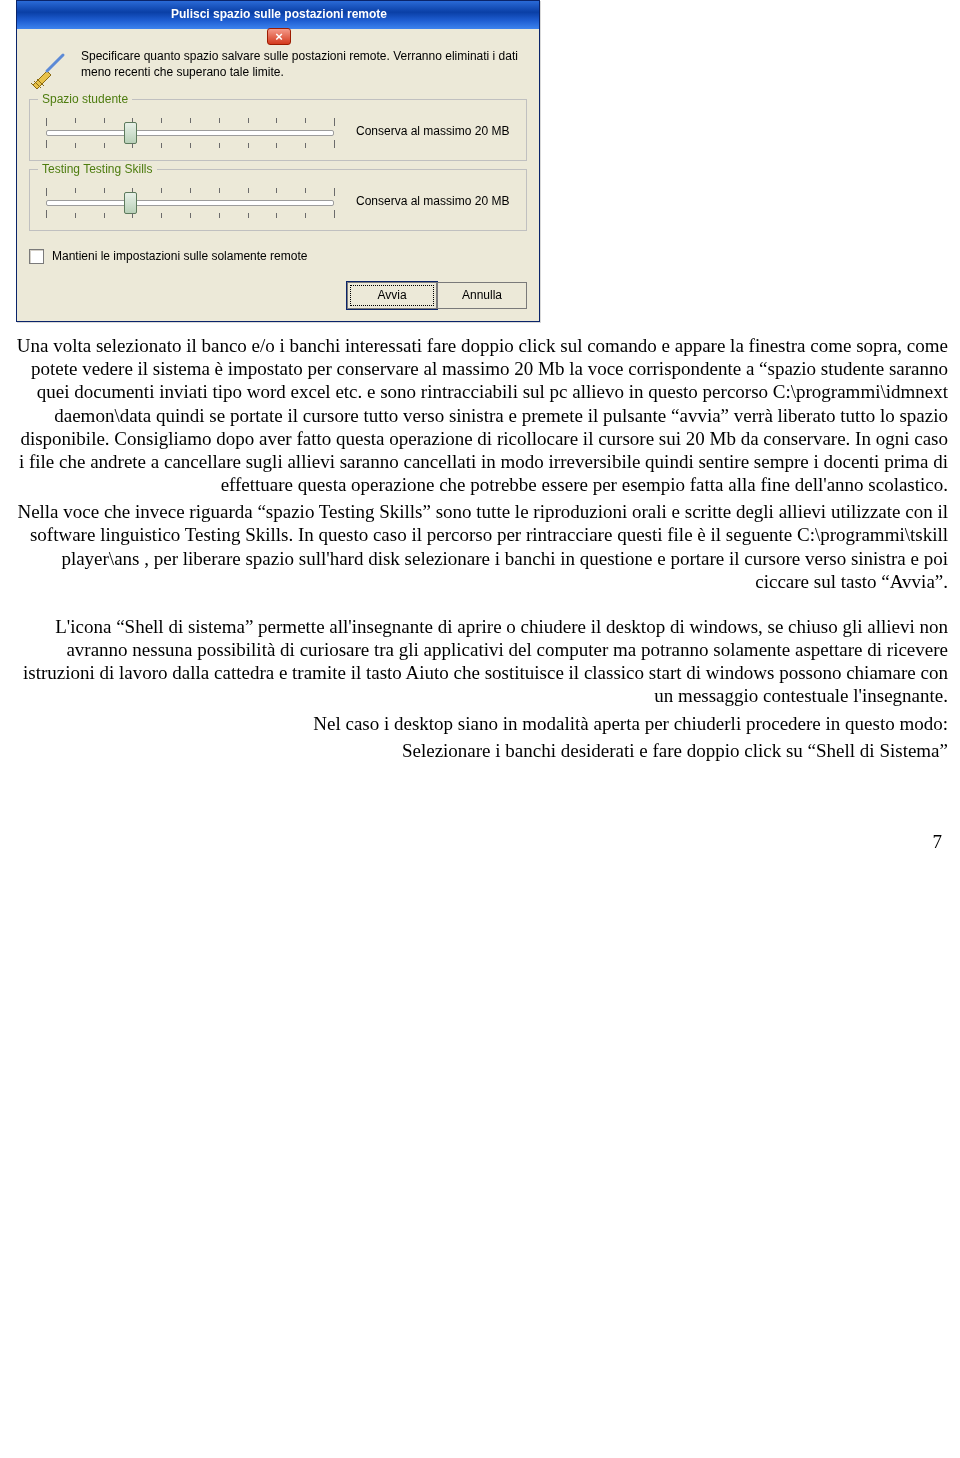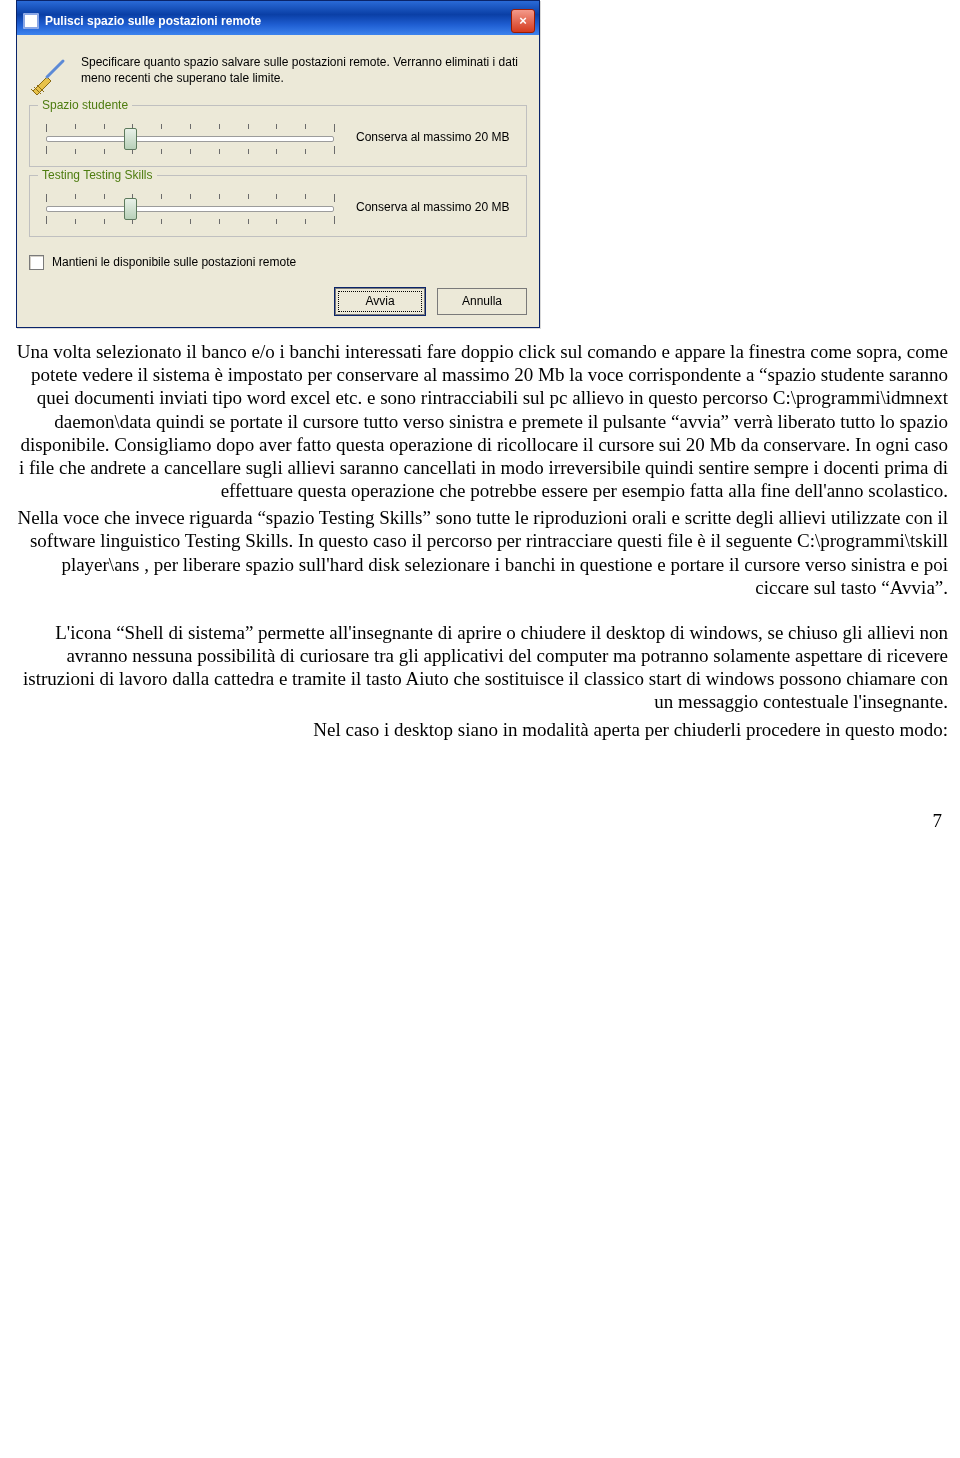--- a/index.html
+++ b/index.html
@@ -23,24 +23,25 @@
     font-size:12px;
     color:#000;
     background:#ece9d8;
     margin:0 0 12px 4px;
   }
   .titlebar{
     height:28px;
     display:flex;
     align-items:center;
     gap:6px;
-    padding:6px 4px 0 6px;
+    padding:0 4px 0 6px;
     color:#fff;
     font-weight:bold;
     background:linear-gradient(180deg,#2a6ad7 0%,#0a3fa6 40%,#1f5ed2 70%,#3d83ee 100%);
+    flex-direction:column;
   }
   .titlebar .app-icon{
     width:16px;height:16px;display:inline-block;background:#fff;border-radius:2px;
     box-shadow:inset 0 0 0 2px #8aa7e6;
   }
   .titlebar .title-text{flex:1;}
   .titlebar .close-btn{
     width:22px;height:22px;
     background:linear-gradient(180deg,#f49a8a,#d43a1e);
     border:1px solid #9c1b00;
@@ -85,21 +86,21 @@
   .slider .ticks span{
     position:absolute;width:1px;height:5px;background:#6b6b6b;top:4px;
   }
   .slider .ticks.bot span{top:auto;bottom:2px;}
   .slider-label{line-height:1.3;}
   .keeprow{display:flex;align-items:center;gap:8px;margin:18px 0 18px 0;font-size:12px;}
   .cb{
     width:13px;height:13px;border:1px solid #7a7a7a;background:#fff;
     box-shadow:inset 1px 1px 0 #d4d0c8;
   }
-  .btnrow{display:flex;justify-content:flex-end;gap:12px;}
+  .btnrow{display:flex;justify-content:flex-end;gap:0;}
   .btn{
     width:88px;height:25px;
     background:#ece9d8;border:1px solid #7a7a7a;
     display:flex;align-items:center;justify-content:center;
     font-size:12px;font-family:Tahoma,Arial,sans-serif;
   }
   .btn.default{
     outline:1px dotted #000;outline-offset:-4px;
     box-shadow:0 0 0 1px #0a246a;
   }
@@ -205,21 +206,21 @@
                 <span style="left: 90%;"></span>
                 <span style="left: 100%; height: 8px;"></span>
               </div>
           </div>
           <div class="slider-label">Conserva al massimo 20 MB</div>
         </div>
       </div>
 
       <div class="keeprow">
         <span class="cb"></span>
-        <span>Mantieni le disponibile sulle postazioni remote</span>
+        <span>Mantieni le impostazioni sulle solamente remote</span>
       </div>
 
       <div class="btnrow">
         <div class="btn default">
           <span>Avvia</span>
         </div>
         <div class="btn">
           <span>Annulla</span>
         </div>
       </div>
@@ -228,16 +229,17 @@
 
   <div class="block">
     <p class="para">Una volta selezionato il banco e/o i banchi interessati fare doppio click sul comando e appare la finestra come sopra, come potete vedere il sistema è impostato per conservare al massimo 20 Mb la voce corrispondente a “spazio studente saranno quei documenti inviati tipo word excel etc. e sono rintracciabili sul pc allievo in questo percorso C:\programmi\idmnext daemon\data quindi se portate il cursore tutto verso sinistra e premete il pulsante “avvia” verrà liberato tutto lo spazio disponibile. Consigliamo dopo aver fatto questa operazione di ricollocare il cursore sui 20 Mb da conservare. In ogni caso i file che andrete a cancellare sugli allievi saranno cancellati in modo irreversibile quindi sentire sempre i docenti prima di effettuare questa operazione che potrebbe essere per esempio fatta alla fine dell'anno scolastico.</p>
     <p class="para">Nella voce che invece riguarda “spazio Testing Skills” sono tutte le riproduzioni orali e scritte degli allievi utilizzate con il software linguistico Testing Skills. In questo caso il percorso per rintracciare questi file è il seguente C:\programmi\tskill player\ans , per liberare spazio sull'hard disk selezionare i banchi in questione e portare il cursore verso sinistra e poi ciccare sul tasto “Avvia”.</p>
   </div>
 
 
   <div class="block">
     <p class="para">L'icona “Shell di sistema” permette all'insegnante di aprire o chiudere il desktop di windows, se chiuso gli allievi non avranno nessuna possibilità di curiosare tra gli applicativi del computer ma potranno solamente aspettare di ricevere istruzioni di lavoro dalla cattedra e tramite il tasto Aiuto che sostituisce il classico start di windows possono chiamare con un messaggio contestuale l'insegnante.</p>
     <p class="para">Nel caso i desktop siano in modalità aperta per chiuderli procedere in questo modo:</p>
+    <p class="para">Selezionare i banchi desiderati e fare doppio click su “Shell di Sistema”</p>
   </div>
 
   <div class="page-num">7</div>
 </div>
 
 </body></html>

